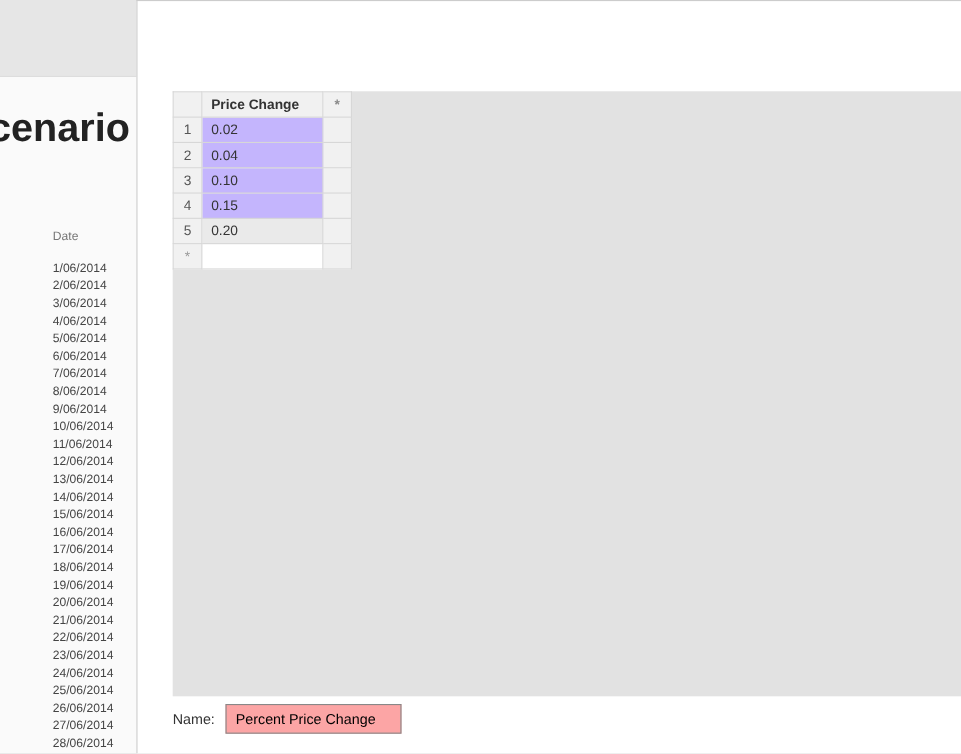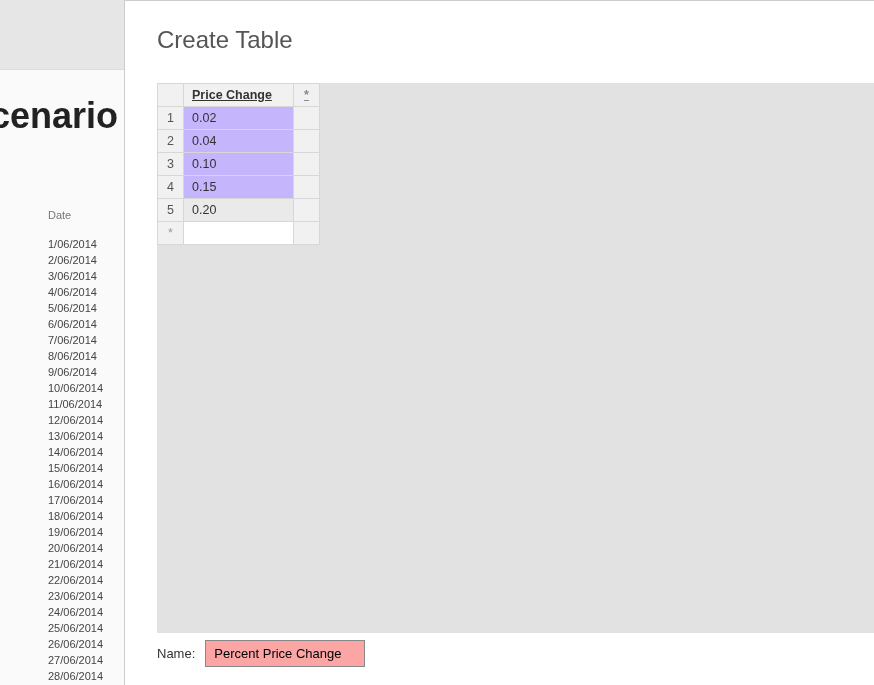--- a/index.html
+++ b/index.html
@@ -81,21 +81,20 @@
     .mini-table th, .mini-table td {
       border: 1px solid #d7d7d7;
       padding: 4px 8px;
       text-align: left;
       background: #c4b5fd;
       color: #333;
     }
     .mini-table th {
       background: #f1f1f1;
       font-weight: 600;
-      text-decoration: underline;
     }
     .mini-table .rownum {
       background: #f1f1f1;
       text-align: center;
       width: 26px;
       color: #555;
     }
     .mini-table .val-col { width: 110px; }
     .mini-table .add-col {
       width: 26px;
@@ -163,21 +162,20 @@
         <div class="bg-date-row">25/06/2014</div>
         <div class="bg-date-row">26/06/2014</div>
         <div class="bg-date-row">27/06/2014</div>
         <div class="bg-date-row">28/06/2014</div>
         <div class="bg-date-row">29/06/2014</div>
       </div>
   </div>
 </div>
 
 <div class="dialog">
-  <div class="dialog-title">Create Table</div>
 
   <div class="dialog-body">
     <div class="table-wrap">
       <table class="mini-table">
         <thead>
           <tr>
             <th class="rownum"></th>
             <th class="val-col">Price Change</th>
             <th class="add-col">*</th>
           </tr>

